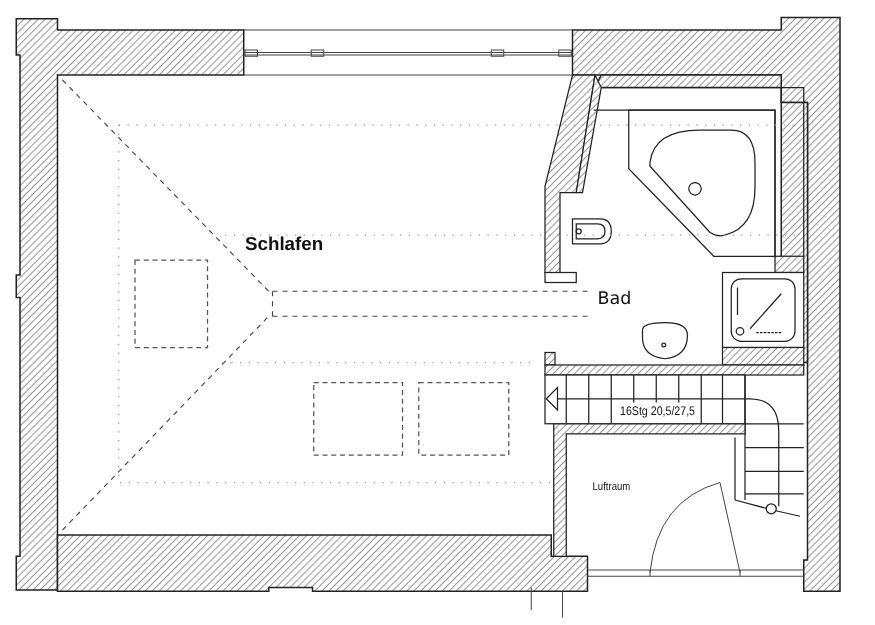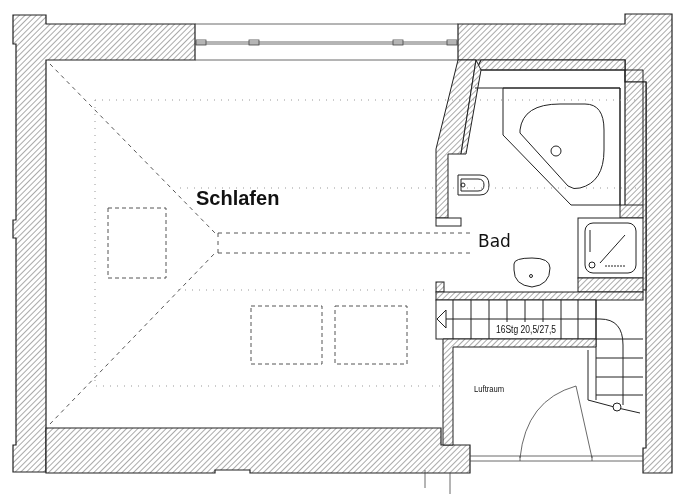--- a/index.html
+++ b/index.html
@@ -1,20 +1,20 @@
 <!DOCTYPE html>
 <html><head>
   <meta charset="utf-8">
   <style>
     html, body { margin: 0; padding: 0; background: #ffffff; }
     body { width: 700px; height: 500px; overflow: hidden; position: relative; font-family: "Liberation Sans", sans-serif; }
     #plan { position: absolute; left: 0; top: 0; width: 700px; height: 500px; }
     .room-label { position: absolute; color: #111; white-space: nowrap; }
-    #lbl-schlafen { left: 196px; top: 187px; font-size: 20px; font-weight: bold; font-family: "Liberation Sans", sans-serif; }
-    #lbl-bad { left: 478px; top: 231px; font-size: 17px; font-family: "DejaVu Sans", sans-serif; }
+    #lbl-schlafen { left: 196px; top: 187px; font-size: 15px; font-weight: bold; font-family: "Liberation Sans", sans-serif; }
+    #lbl-bad { left: 478px; top: 231px; font-size: 14px; font-family: "DejaVu Sans", sans-serif; }
     #lbl-luftraum { left: 474px; top: 384px; font-size: 9px; font-family: "Liberation Sans Narrow", "Liberation Sans", sans-serif; transform: scaleX(0.85); transform-origin: left; }
     #lbl-stair { left: 496px; top: 324px; font-size: 10px; font-family: "Liberation Sans", sans-serif; transform: scaleX(0.85); transform-origin: left; }
   </style>
 </head>
 <body>
 
 <svg id="plan" viewBox="0 0 700 500" xmlns="http://www.w3.org/2000/svg">
   <defs>
     <pattern id="hatch" patternUnits="userSpaceOnUse" width="4" height="4" patternTransform="rotate(45)">
       <rect width="4" height="4" fill="#fff"></rect>

